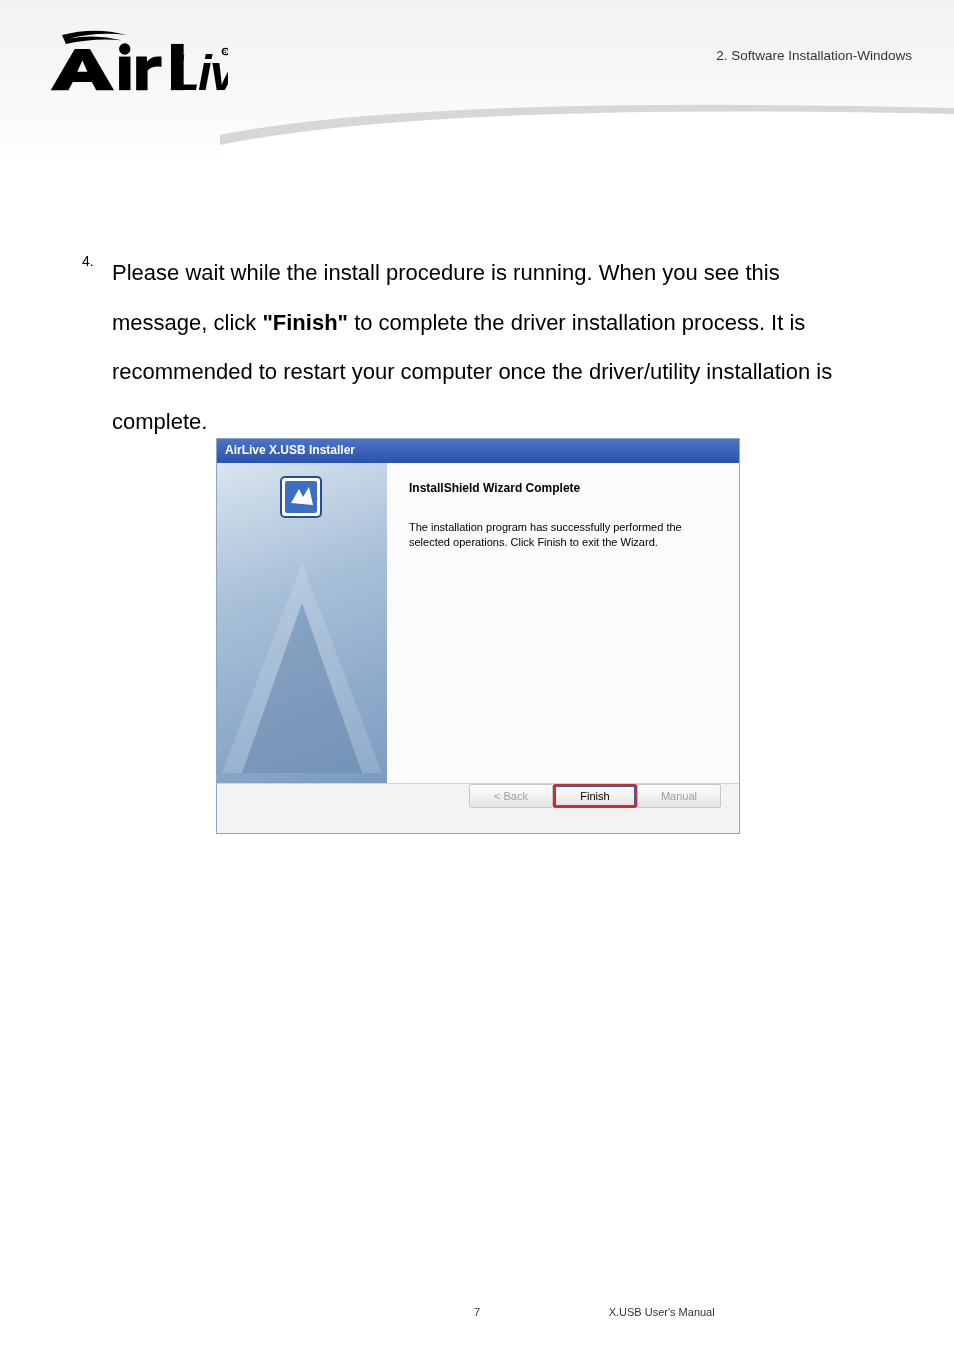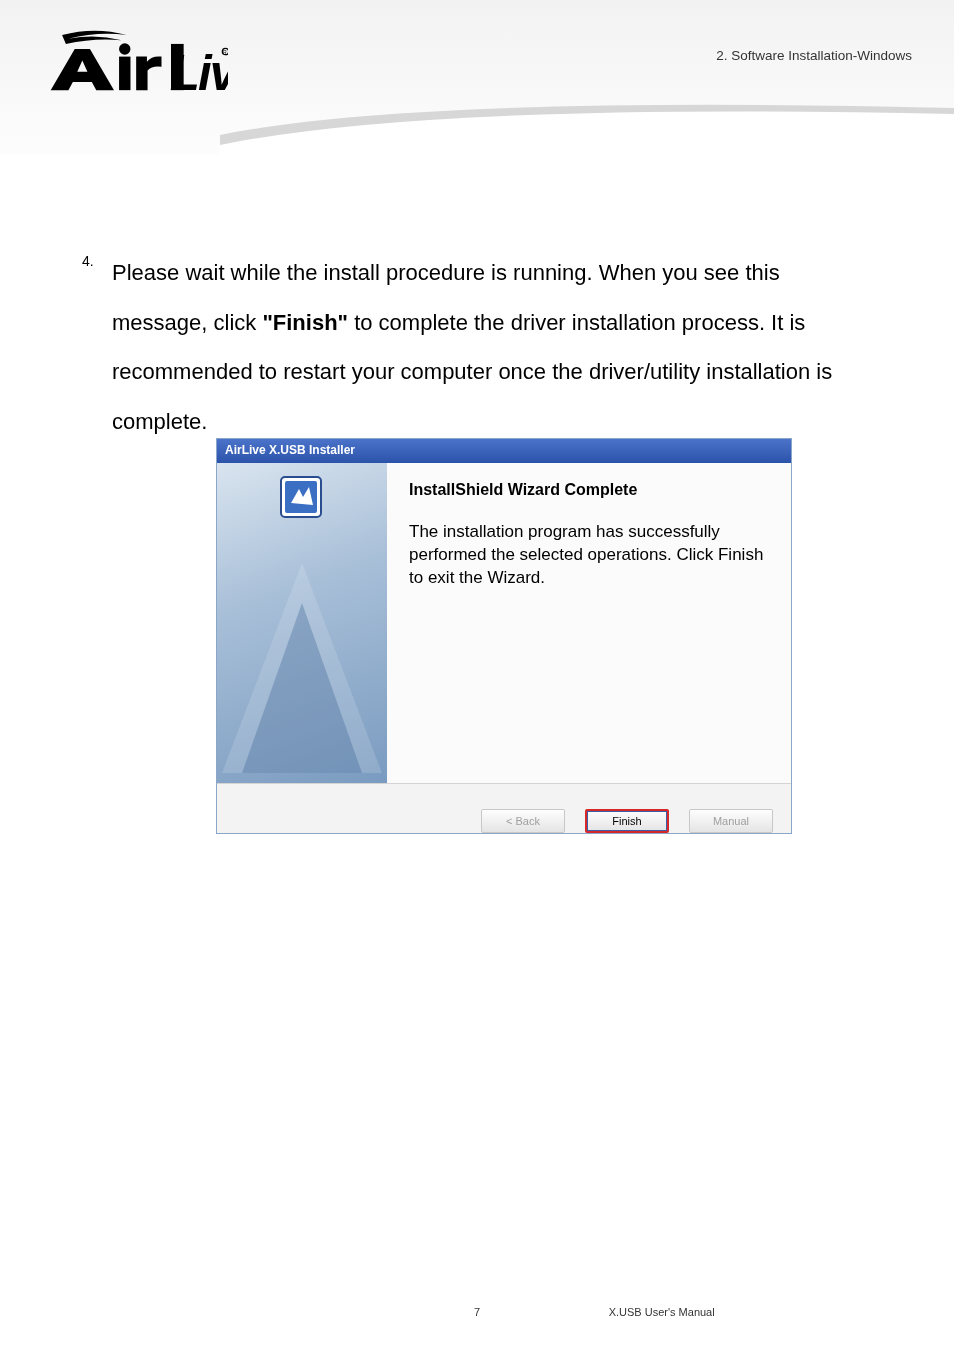--- a/index.html
+++ b/index.html
@@ -58,21 +58,21 @@
     margin-left: 30px;
     font-size: 22px;
     line-height: 2.25;
     color: #000;
   }
   .list-content b { font-weight: bold; }
   .installer-shot {
     position: absolute;
     top: 438px;
     left: 216px;
-    width: 576px;
+    width: 524px;
     border: 1px solid #8aa6c9;
     background: #fff;
   }
   .titlebar {
     height: 24px;
     background: linear-gradient(to bottom, #4a73c9, #2a53a9);
     color: #fff;
     font-size: 12px;
     font-weight: bold;
     padding: 4px 8px;
@@ -96,37 +96,37 @@
     width: 44px;
     height: 44px;
   }
   .right-panel {
     flex: 1;
     padding: 18px 22px 10px 22px;
     font-family: Tahoma, Arial, sans-serif;
     color: #000;
   }
   .wiz-title {
-    font-size: 16px;
+    font-size: 12px;
     font-weight: bold;
-    margin-bottom: 22px;
   }
   .wiz-text {
-    font-size: 17px;
+    font-size: 11px;
     line-height: 1.35;
+    margin-top: 25px;
   }
   .button-row {
     height: 50px;
     border-top: 1px solid #d4d4d4;
     background: #f3f3f3;
     display: flex;
     justify-content: flex-end;
-    align-items: flex-end;
+    align-items: flex-start;
     padding-right: 18px;
-    gap: 20px;
+    gap: 0;
     font-family: Tahoma, Arial, sans-serif;
   }
   .btn {
     width: 84px;
     height: 24px;
     font-size: 11px;
     border: 1px solid #9a9a9a;
     background: linear-gradient(to bottom, #fefefe, #e4e4e4);
     display: flex;
     align-items: center;

